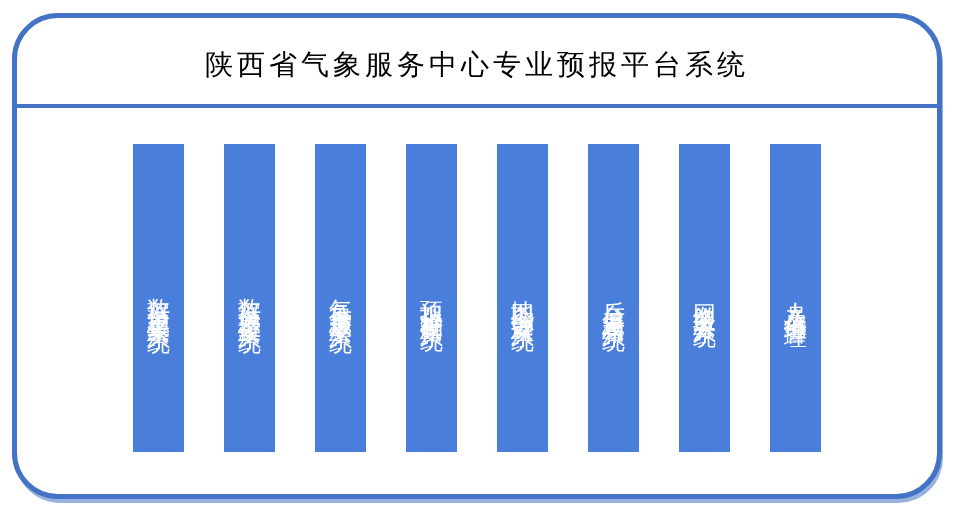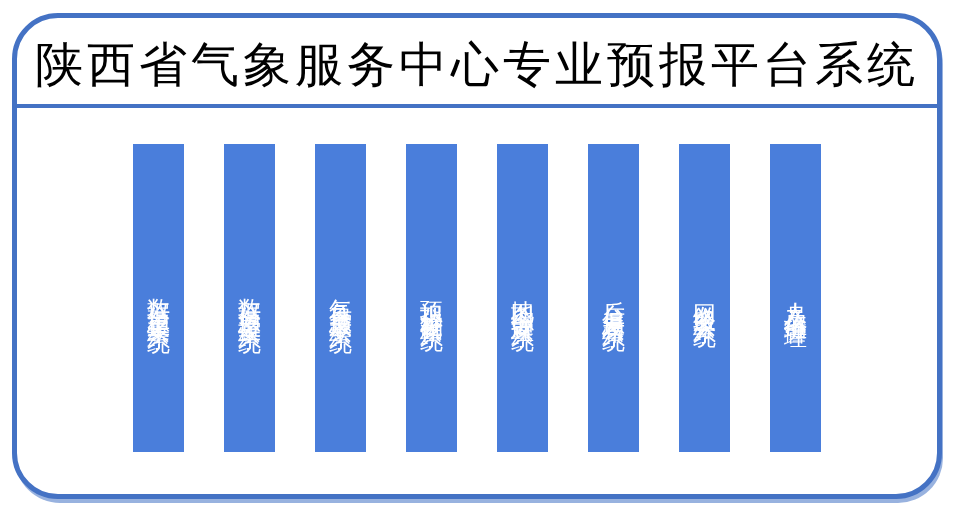--- a/index.html
+++ b/index.html
@@ -28,21 +28,21 @@
   }
   .title-section {
     height: 86px;
     display: flex;
     align-items: center;
     justify-content: center;
   }
   .page-title {
     margin: 16px;
     padding-top: 8px;
-    font-size: 48px;
+    font-size: 28px;
     font-weight: normal;
     letter-spacing: 4px;
     color: #000000;
     white-space: nowrap;
   }
   .divider {
     height: 4px;
     width: 100%;
     background: #4472C4;
   }

